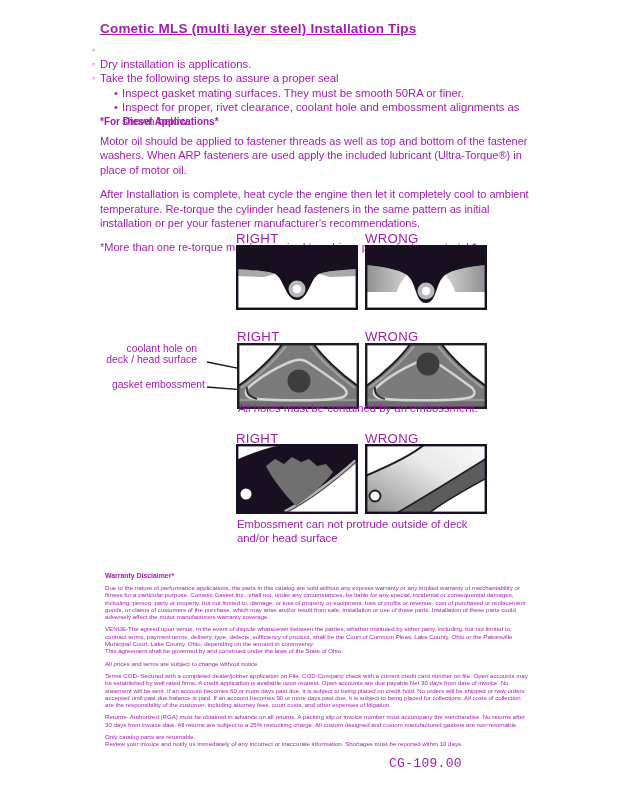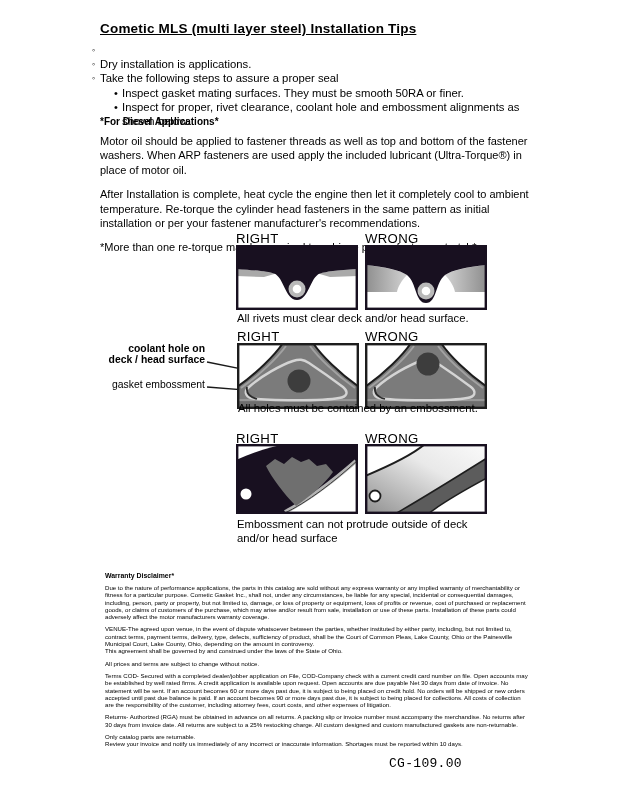--- a/index.html
+++ b/index.html
@@ -1,18 +1,18 @@
 <!DOCTYPE html>
 <html><head>
 <meta charset="utf-8">
 <style>
   html,body { margin:0; padding:0; background:#ffffff; }
   .page {
     position:relative; width:618px; height:800px; background:#ffffff;
-    font-family:"Liberation Sans", sans-serif; color:#000000; overflow:hidden;
+    font-family:"Liberation Sans", sans-serif; color:#a21caf; overflow:hidden;
   }
   .title {
     position:absolute; left:100px; top:21px; font-size:13.5px; font-weight:bold;
     text-decoration:underline; letter-spacing:0.2px;
   }
   .bullets { position:absolute; left:92px; top:43px; width:460px; font-size:11.3px; line-height:14.2px; }
   .brow { display:flex; }
   .bmark { width:8px; flex:0 0 8px; font-size:9px; line-height:14.2px; }
   .sub { margin-left:22px; }
   .sub .bmark { font-size:11px; }
@@ -98,26 +98,25 @@
       <rect x="0" y="0" width="122" height="65" fill="#ffffff"></rect>
       <path d="M0,20 C20,22 34,25 42,30 C36,36 33,42 32,47 L0,47 Z" fill="url(#gL)"></path>
       <path d="M122,20 C102,22 88,25 80,30 C86,36 89,42 90,47 L122,47 Z" fill="url(#gR)"></path>
       <path d="M0,0 H122 V20 C100,22 88,25 80,30 C70,38 72,58 61,58 C50,58 52,38 42,30 C34,25 22,22 0,20 Z" fill="#181020"></path>
       <circle cx="61" cy="46" r="8.5" fill="#b9b9b9"></circle>
       <circle cx="61" cy="46" r="4.3" fill="#ffffff"></circle>
       <rect x="1.2" y="1.2" width="119.6" height="62.6" fill="none" stroke="#181020" stroke-width="2.4"></rect>
     </svg>
   </div>
 
-  <div class="caption" style="left:237px; top:312px;">All rivets must clear deck and/or head surface.</div>
 
   <div class="dg-label" style="left:237px; top:329px;">RIGHT</div>
   <div class="dg-label" style="left:365px; top:329px;">WRONG</div>
 
-  <div class="ptr-label" style="left:88px; top:343px;font-weight:bold;">coolant hole on
+  <div class="ptr-label" style="left:80px; top:343px;">coolant hole on
 deck / head surface</div>
   <div class="ptr-label" style="left:88px; top:379px;">gasket embossment</div>
 
   <svg class="ptr-lines" width="95" height="42" viewBox="0 0 95 42">
     <line x1="4" y1="6" x2="88" y2="23" stroke="#1a1a1a" stroke-width="1.3"></line>
     <line x1="4" y1="31" x2="55" y2="35" stroke="#1a1a1a" stroke-width="1.3"></line>
   </svg>
 
   <div class="panel" style="left:237px; top:343px;">
     <svg width="122" height="66" viewBox="0 0 122 66">

